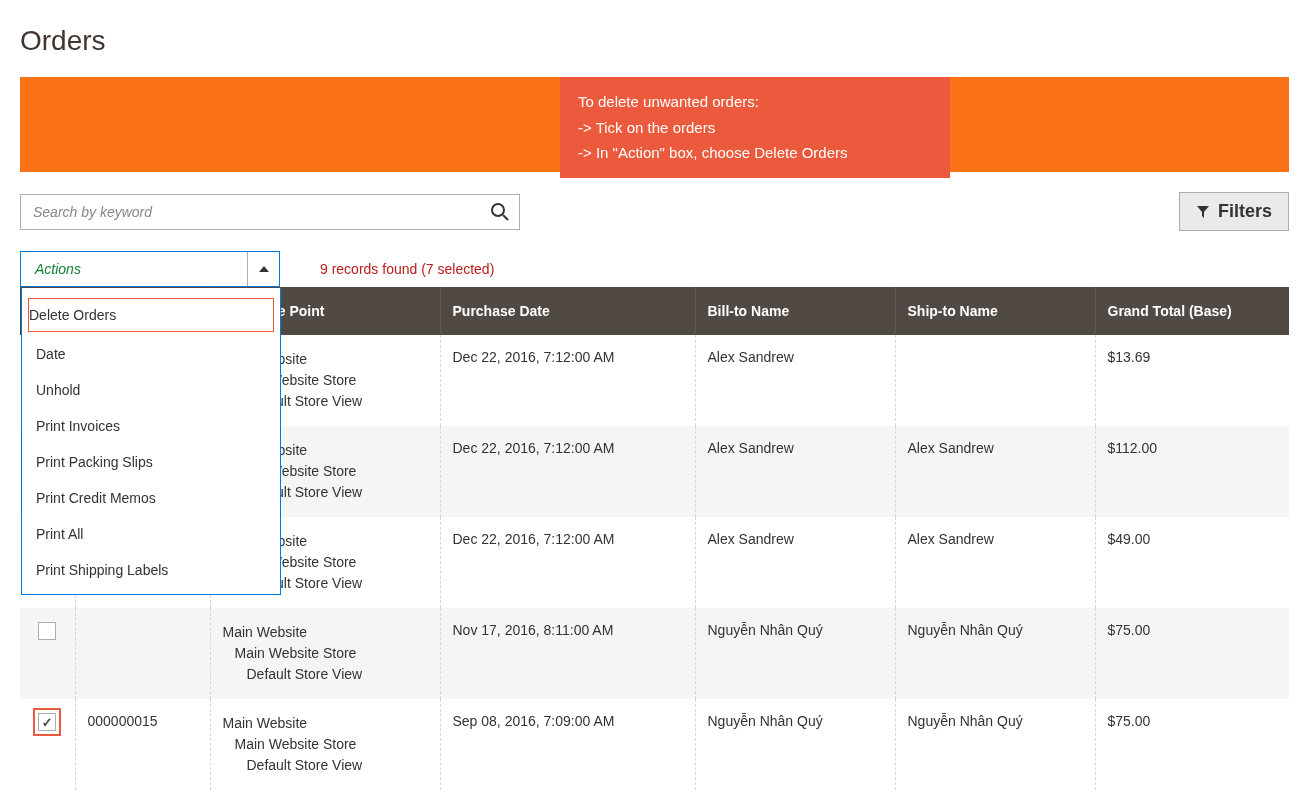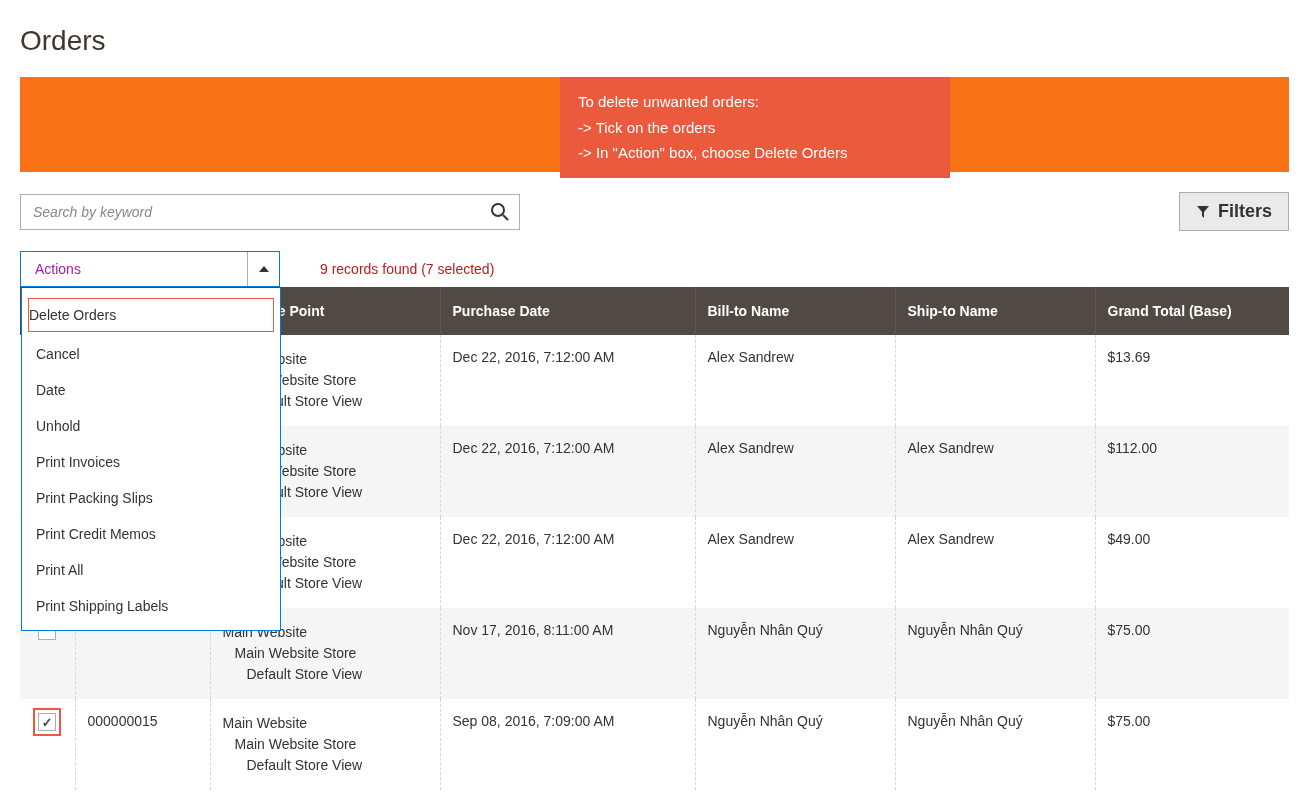--- a/index.html
+++ b/index.html
@@ -10,21 +10,21 @@
 .callout { position: absolute; left: 540px; top: 0; background: #eb5a3c; color: #fff; padding: 12px 18px; line-height: 1.7; font-size: 15px; width: 390px; }
 .toolbar { display: flex; align-items: center; gap: 12px; margin-bottom: 20px; }
 .search-box { position: relative; width: 500px; }
 .search-input { width: 100%; height: 36px; border: 1px solid #adadad; padding: 0 40px 0 12px; font-size: 14px; font-style: italic; color: #888; }
 .search-input::placeholder { color: #888; font-style: italic; }
 .search-icon { position: absolute; right: 10px; top: 50%; transform: translateY(-50%); cursor: pointer; }
 .spacer { flex: 1; }
 .filters-btn { background: #eaeaea; border: 1px solid #adadad; padding: 8px 16px; display: flex; align-items: center; gap: 8px; cursor: pointer; font-size: 18px; color: #333; font-weight: 600; }
 .actions-row { display: flex; align-items: center; gap: 40px; margin-bottom: 0; position: relative; }
 .actions-dropdown { width: 260px; height: 36px; border: 1px solid #007bdb; display: flex; align-items: center; position: relative; background: #fff; }
-.actions-label { flex: 1; padding: 0 14px; color: #a21caf; }
+.actions-label { flex: 1; padding: 0 14px; color: #15803d; font-style: italic; }
 .actions-toggle { width: 32px; height: 100%; border-left: 1px solid #adadad; display: flex; align-items: center; justify-content: center; cursor: pointer; background: #fff; }
 .triangle-up { width: 0; height: 0; border-left: 5px solid transparent; border-right: 5px solid transparent; border-bottom: 6px solid #333; }
 .actions-menu { position: absolute; top: 36px; left: 0; width: 260px; border: 1px solid #007bdb; border-top: none; background: #fff; z-index: 10; padding: 6px 0; }
 .menu-item { padding: 10px 14px; cursor: pointer; color: #333; }
 .menu-item.highlighted { border: 1px solid #eb5a3c; margin: 4px 6px; padding: 8px 0; }
 .records-info { color: #b91c1c; }
 .table { width: 100%; border-collapse: collapse; table-layout: fixed; }
 .table thead th { background: #514943; color: #fff; text-align: left; padding: 16px 12px; font-weight: 600; border-right: 1px solid #5f564f; }
 .table thead th:last-child { border-right: none; }
 .table tbody td { padding: 14px 12px; border-right: 1px dashed #d6d6d6; vertical-align: top; }
@@ -83,21 +83,20 @@
   </div>
 
   <div class="actions-row">
     <div class="actions-dropdown">
       <span class="actions-label">Actions</span>
       <span class="actions-toggle">
         <span class="triangle-up"></span>
       </span>
       <div class="actions-menu">
         <div class="menu-item highlighted">Delete Orders</div>
-        <div class="menu-item">Cancel</div>
         <div class="menu-item">Date</div>
         <div class="menu-item">Unhold</div>
         <div class="menu-item">Print Invoices</div>
         <div class="menu-item">Print Packing Slips</div>
         <div class="menu-item">Print Credit Memos</div>
         <div class="menu-item">Print All</div>
         <div class="menu-item">Print Shipping Labels</div>
       </div>
     </div>
     <span class="records-info">9 records found (7 selected)</span>

